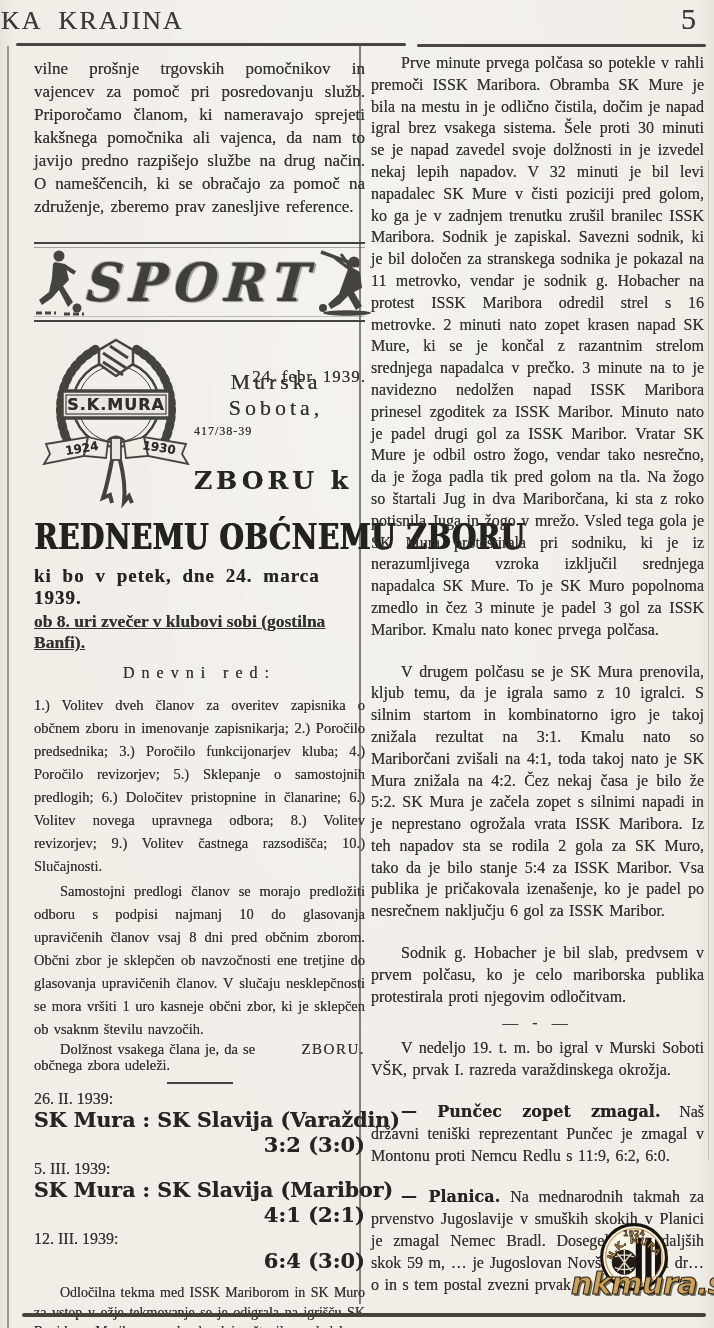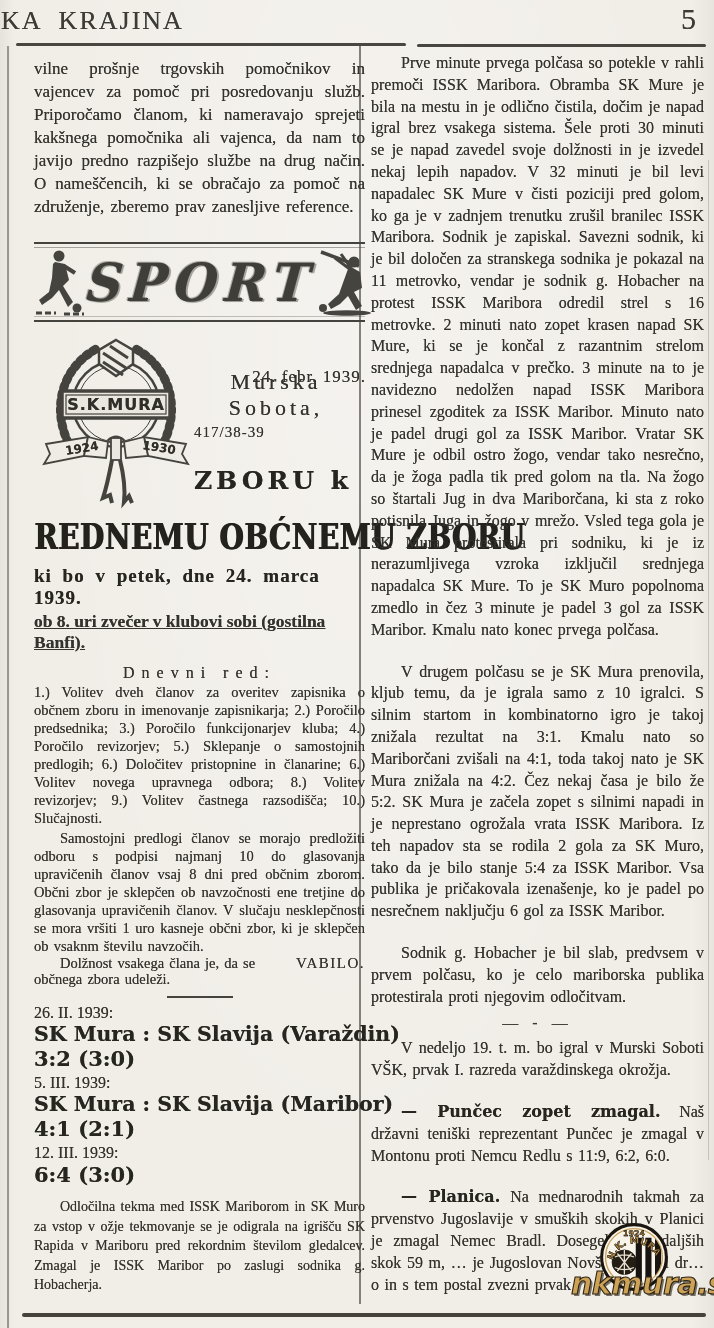--- a/index.html
+++ b/index.html
@@ -37,39 +37,39 @@
   .sport-banner::after{content:"";position:absolute;left:0;right:0;bottom:3px;height:1px;background:rgba(69,67,62,.3);}
   .sport-title{font-family:"DejaVu Serif",serif;font-size:50px;font-weight:bold;font-style:italic;
     letter-spacing:7px;transform:skewX(-5deg) scaleY(1.05);color:#403e38;
     text-shadow:2px 1px 0 rgba(64,62,56,.4),-1px -1px 0 rgba(64,62,56,.35),0 0 2px rgba(64,62,56,.35);}
   .fig{flex:0 0 auto;}
 
   .club-head{position:relative;height:182px;margin-top:6px;}
   .emblem{position:absolute;left:6px;top:0;overflow:visible;}
   .place{position:absolute;left:152px;top:14px;width:180px;text-align:center;font-size:22px;letter-spacing:4px;margin-top:27px;}
   .cdate{position:absolute;left:152px;top:39px;width:180px;text-align:right;font-size:17px;letter-spacing:1px;}
-  .refno{position:absolute;left:160px;top:96px;font-size:15px;letter-spacing:1px;}
+  .refno{position:absolute;left:160px;top:96px;font-size:12px;letter-spacing:1px;}
   .vabilo{position:absolute;left:146px;top:138px;width:186px;text-align:center;font-size:25px;font-weight:bold;
     letter-spacing:4px;font-family:"DejaVu Serif",serif;color:#26251f;}
 
   .headline{margin-top:10px;text-align:center;font-size:28px;font-weight:bold;font-family:"DejaVu Serif",serif;
     color:#23221d;white-space:nowrap;transform:scale(1,1.28);transform-origin:center;letter-spacing:.5px;
     text-shadow:1px 0 0 #23221d;}
   .when1{margin-top:12px;font-size:19px;font-weight:bold;letter-spacing:1px;word-spacing:5px;color:#26251f;}
   .when2{margin-top:2px;font-size:17.5px;font-weight:600;text-decoration:underline;}
-  .agenda-title{margin:11px 0 1px;text-align:center;font-size:16px;letter-spacing:7px;}
-  .agenda,.rules{font-size:14.5px;line-height:18px;text-align:justify;word-spacing:1.5px;}
+  .agenda-title{margin:11px 0 12px;text-align:center;font-size:16px;letter-spacing:7px;}
+  .agenda,.rules{font-size:14.5px;line-height:23px;text-align:justify;word-spacing:1.5px;}
   .rules{text-indent:26px;margin-top:2px;}
   .duty{font-size:14.5px;line-height:16px;text-indent:26px;word-spacing:1.5px;}
   .odbor{float:right;letter-spacing:1.5px;font-size:15px;}
   .short-rule{width:66px;height:2px;background:#45433e;margin:9px auto 6px;}
 
   .r-date{font-size:16px;margin-top:3px;}
   .r-match{font-size:20.5px;font-weight:bold;text-align:center;white-space:nowrap;font-family:"DejaVu Serif",serif;color:#26251f;}
-  .r-score{font-size:21px;font-weight:bold;text-align:left;font-family:"DejaVu Serif",serif;color:#26251f;}
+  .r-score{font-size:21px;font-weight:bold;text-align:right;font-family:"DejaVu Serif",serif;color:#26251f;}
   .closing{font-size:14px;line-height:19.6px;text-align:justify;text-indent:26px;margin-top:10px;word-spacing:1.5px;}
 
   .col-right p{font-size:16px;line-height:21.8px;text-align:justify;text-indent:30px;word-spacing:1.5px;}
   .col-right p + p{margin-top:20px;}
   .sep{text-align:center;letter-spacing:5px;font-size:16px;margin:7px 0 5px;color:#3a3832;}
   .news{margin-top:4px;}
   .news b{font-family:"DejaVu Serif",serif;color:#26251f;}
 
   .badge{position:absolute;left:599px;top:1222px;}
   .wm-text{position:absolute;left:571px;top:1266px;font-size:30px;font-weight:900;font-style:italic;
@@ -145,21 +145,21 @@
       <div class="vabilo">ZBORU k</div>
     </div>
 
     <div class="headline">REDNEMU OBĆNEMU ZBORU</div>
     <div class="when1">ki bo v petek, dne 24. marca 1939.</div>
     <div class="when2">ob 8. uri zvečer v klubovi sobi (gostilna Banfi).</div>
     <div class="agenda-title">Dnevni red:</div>
     <p class="agenda">1.) Volitev dveh članov za overitev zapisnika o občnem zboru in imenovanje zapisnikarja; 2.) Poročilo predsednika; 3.) Poročilo funkcijonarjev kluba; 4.) Poročilo revizorjev; 5.) Sklepanje o samostojnih predlogih; 6.) Določitev pristopnine in članarine; 6.) Volitev novega upravnega odbora; 8.) Volitev revizorjev; 9.) Volitev častnega razsodišča; 10.) Slučajnosti.</p>
     <p class="rules">Samostojni predlogi članov se morajo predložiti odboru s podpisi najmanj 10 do glasovanja upravičenih članov vsaj 8 dni pred občnim zborom. Občni zbor je sklepčen ob navzočnosti ene tretjine do glasovanja upravičenih članov. V slučaju nesklepčnosti se mora vršiti 1 uro kasneje občni zbor, ki je sklepčen ob vsaknm številu navzočih.</p>
     <p class="duty">
-      <span class="odbor">VABILO.</span>
+      <span class="odbor">ZBORU.</span>
       <span>Dolžnost vsakega člana je, da se občnega zbora udeleži.</span>
     </p>
     <div class="short-rule"></div>
 
     <div class="result">
       <div class="r-date">26. II. 1939:</div>
       <div class="r-match">SK Mura : SK Slavija (Varaždin)</div>
       <div class="r-score">3:2 (3:0)</div>
     </div>
     <div class="result">

